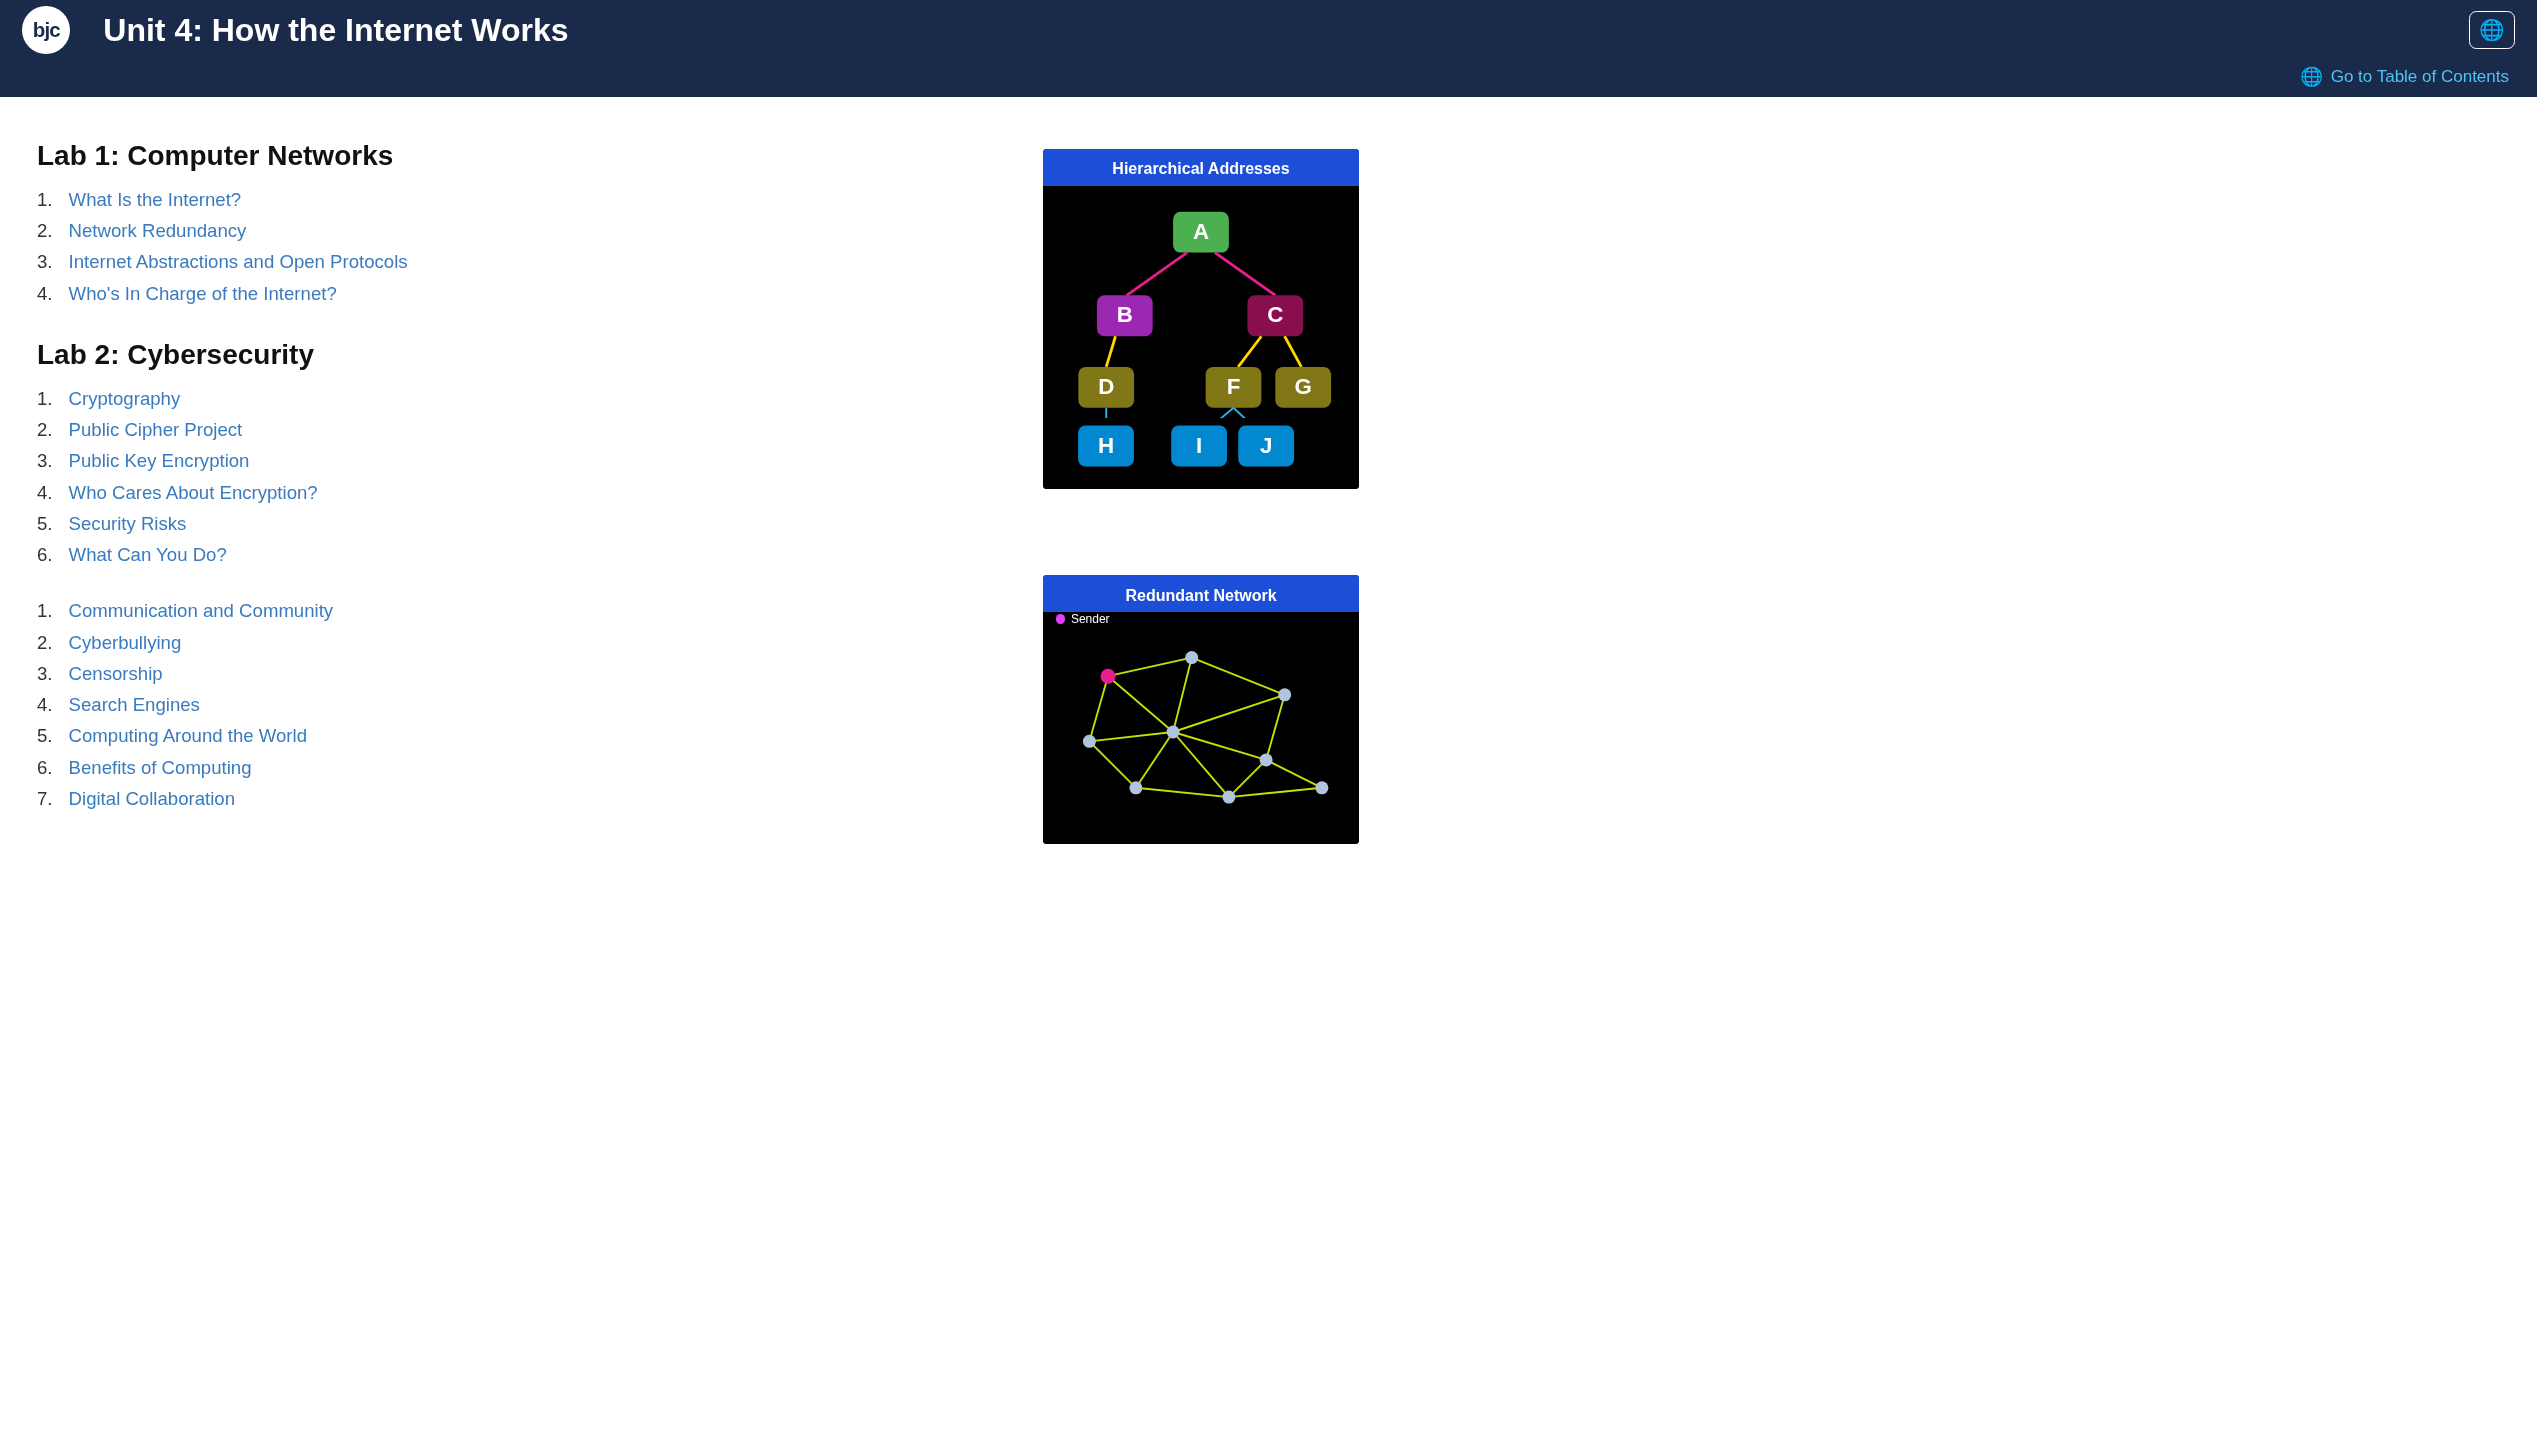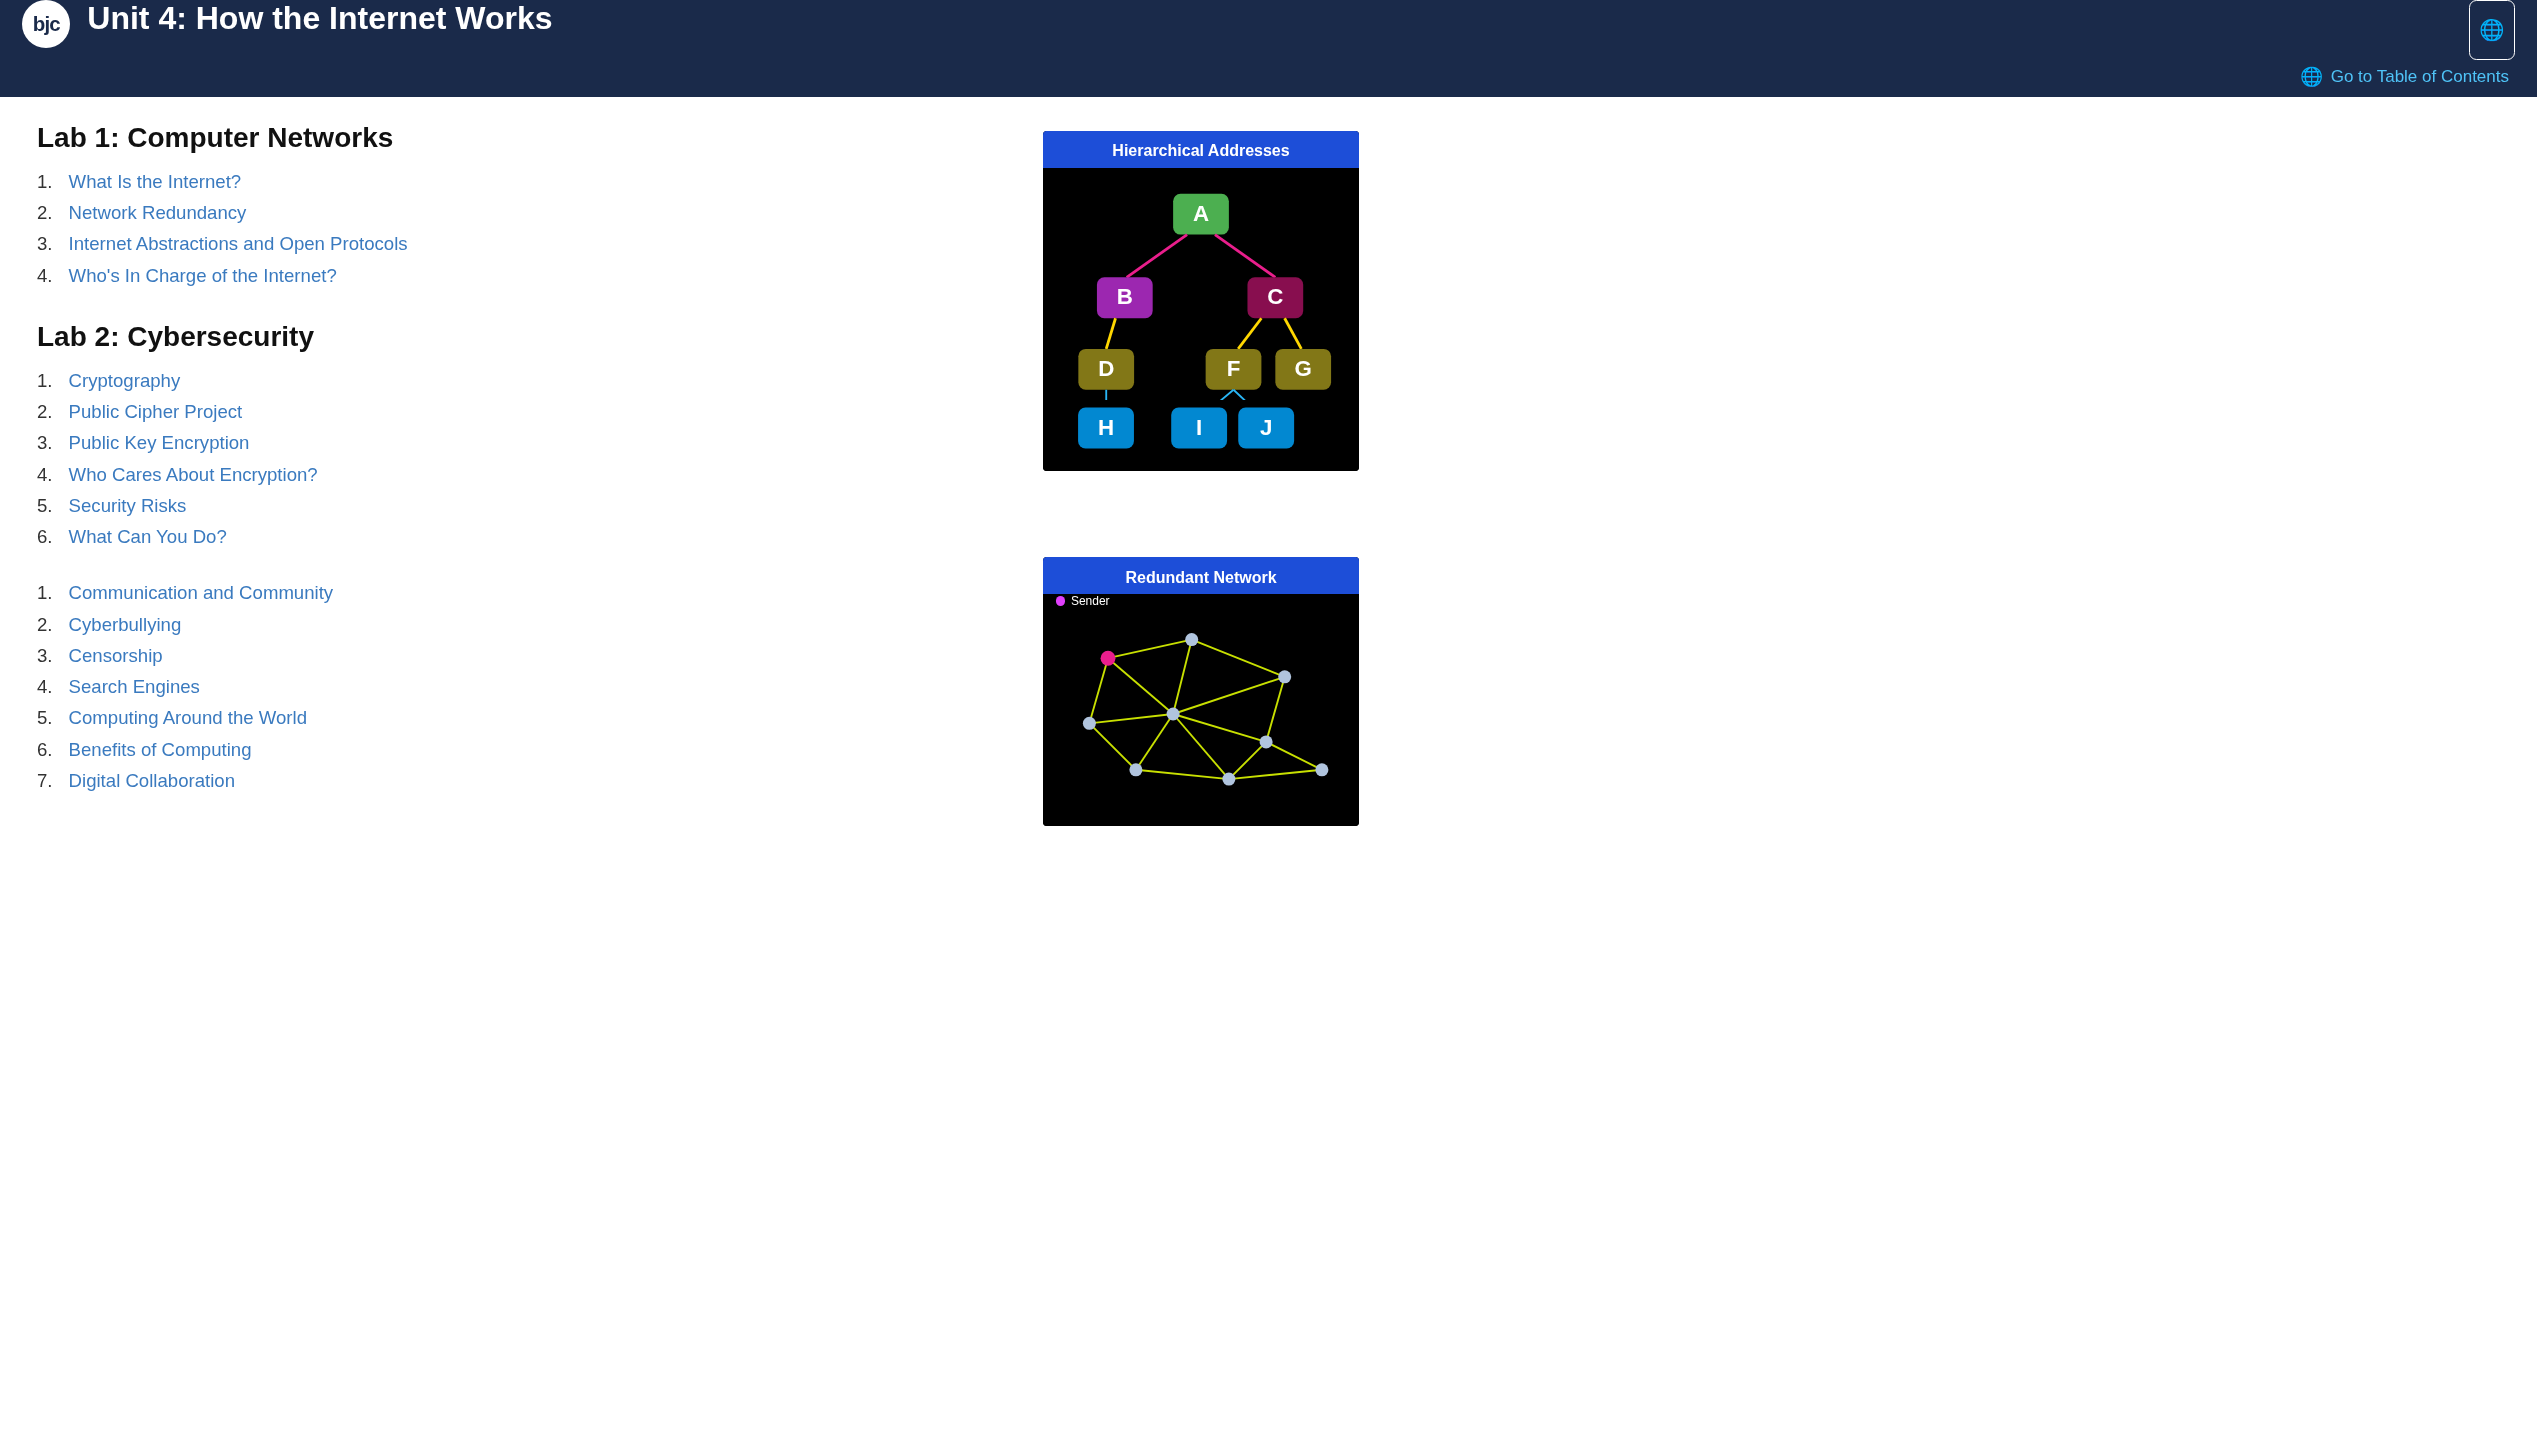--- a/index.html
+++ b/index.html
@@ -8,23 +8,25 @@
       background: #fff;
       color: #222;
       min-height: 100vh;
     }
 
     
     .header {
       background: #1a2a4a;
       color: #fff;
       display: flex;
+      align-items: center;
       padding: 0 22.3px;
       height: 60px;
       position: relative;
+      gap: 16px;
     }
     .header-logo {
       width: 48px;
       height: 48px;
       background: #fff;
       border-radius: 50%;
       display: flex;
       align-items: center;
       justify-content: center;
       margin-right: 17px;
@@ -75,21 +77,21 @@
       gap: 7.4px;
       text-decoration: none;
     }
     .toc-globe {
       font-size: 18.6px;
     }
 
     
     .main-content {
       display: flex;
-      padding: 25px 37px;
+      padding: 43px 37px;
       gap: 37px;
       max-width: 1396px;
     }
     .left-column {
       flex: 1;
       min-width: 0;
     }
     .right-column {
       width: 316px;
       flex-shrink: 0;

